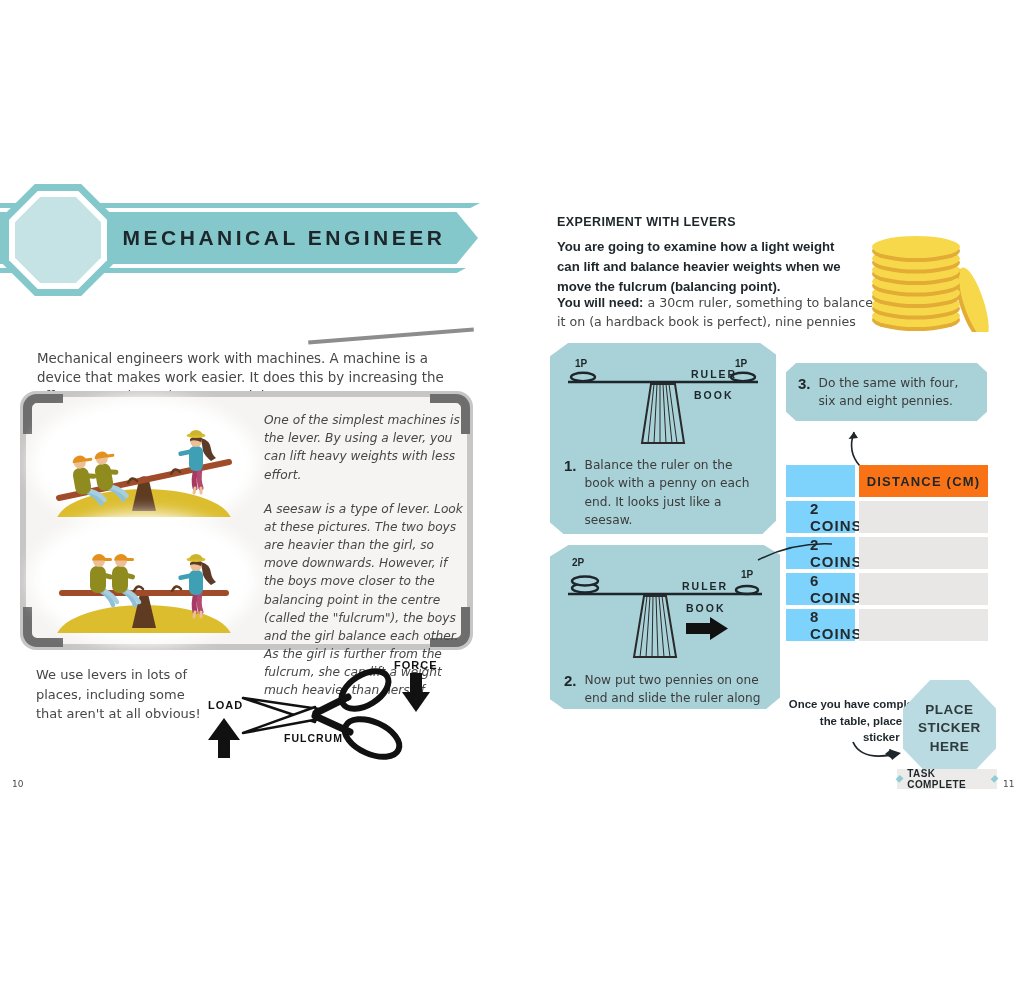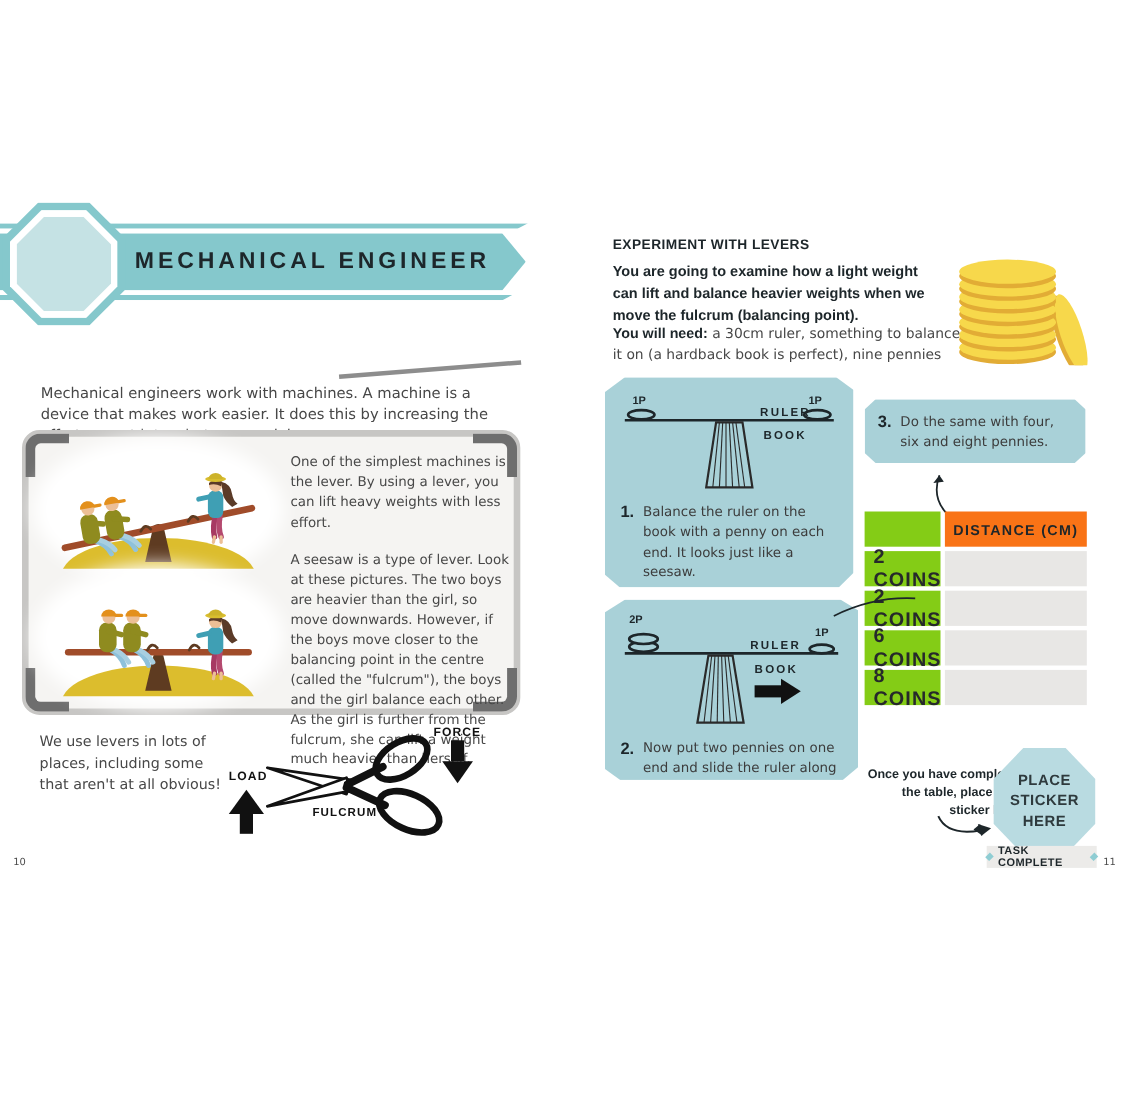--- a/index.html
+++ b/index.html
@@ -29,21 +29,21 @@
 
   
   .bluebox { background:#a9d1d8; clip-path:polygon(8% 0, 93% 0, 100% 6%, 100% 93%, 94% 100%, 6% 100%, 0 94%, 0 7%); }
   .steprow { display:flex; gap:8px; align-items:flex-start; }
   .stepnum { font-family:"Liberation Sans", sans-serif; font-weight:bold; font-size:15px; color:#1d262a; line-height:1.3; }
   .steptext { font-family:"DejaVu Sans", sans-serif; font-size:12.2px; line-height:1.5; color:#3c3c3c; }
 
   
   .dtable { display:grid; grid-template-columns:69px 129px; gap:4px; }
   .dtable .cell { height:32px; display:flex; align-items:center; }
-  .lbl-cell { background:#84cc16; font-weight:bold; font-size:18px; letter-spacing:1px; color:#26292b; padding-left:8px; }
+  .lbl-cell { background:#7dd3fc; font-weight:bold; font-size:15px; letter-spacing:1px; color:#26292b; padding-left:24px; }
   .hdr-cell { background:#f97316; font-weight:bold; font-size:13px; letter-spacing:1.2px; color:#1d262a; justify-content:center; }
   .dat-cell { background:#e8e7e5; }
 
   .dlabel { font-family:"Liberation Sans", sans-serif; font-weight:bold; }
 
   .sticker-badge { background:#b9dbe1; display:flex; align-items:center; justify-content:center; text-align:center;
                    font-weight:bold; font-size:13.5px; line-height:1.35; letter-spacing:0.5px; color:#2e3a3d; }
   .task-strip { background:#ecebe9; display:flex; align-items:center; justify-content:center; gap:5px; }
   .diamond { display:inline-block; width:6px; height:6px; background:#8fcdd3; transform:rotate(45deg); }
   .pagenum { font-size:9px; color:#4a4a4a; font-family:"DejaVu Sans", sans-serif; }
@@ -86,21 +86,21 @@
   <div class="abs oct" style="left:2px; top:184px; width:112px; height:112px; background:#85c8cc;">
     <div class="abs oct" style="left:7px; top:7px; width:98px; height:98px; background:#ffffff;"></div>
     <div class="abs oct" style="left:13px; top:13px; width:86px; height:86px; background:#c5e2e4;"></div>
   </div>
   <div class="abs bold-ink" style="left:118px; top:226px; width:332px; text-align:center; font-size:21px; letter-spacing:3.5px;">MECHANICAL ENGINEER</div>
 
   <div class="abs" style="left:308px; top:334px; width:166px; height:4px; background:#8d8d8d; transform:rotate(-4.5deg);"></div>
 
   <div class="abs hand" style="left:37px; top:349px; width:438px; font-size:13.4px; line-height:1.42;">Mechanical engineers work with machines. A machine is a device that makes work easier. It does this by increasing the effort we put into what we are doing.</div>
 
-  <div class="abs whiteboard" style="left:20px; top:391px; width:453px; height:259px;">
+  <div class="abs whiteboard" style="left:20px; top:391px; width:453px; height:259px;font-style:italic;">
     <div class="bracket bk-tl"></div>
     <div class="bracket bk-tr"></div>
     <div class="bracket bk-bl"></div>
     <div class="bracket bk-br"></div>
 
     <div class="abs blob" style="left:16px; top:12px; width:204px; height:108px;"></div>
     <svg class="abs" style="left:18px; top:14px;" width="200" height="106" viewBox="0 0 200 106">
       <ellipse cx="100" cy="112" rx="88" ry="34" fill="#dcbd2d"></ellipse>
       <path d="M95.5,67 Q100,63.5 104.5,67 L112,100 L88,100 Z" fill="#5e3b21"></path>
       <line x1="15" y1="87" x2="185" y2="51" stroke="#a04c2a" stroke-width="6" stroke-linecap="round"></line>

